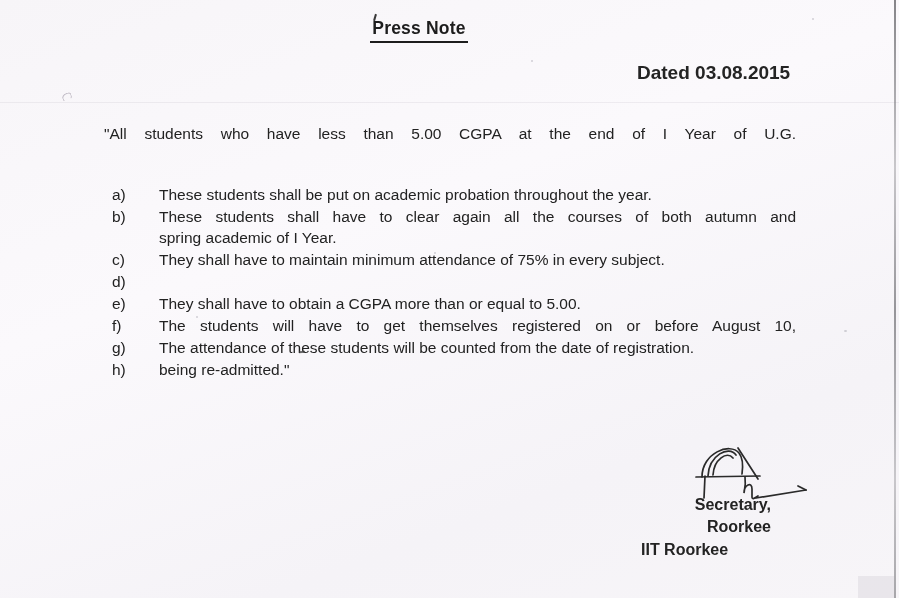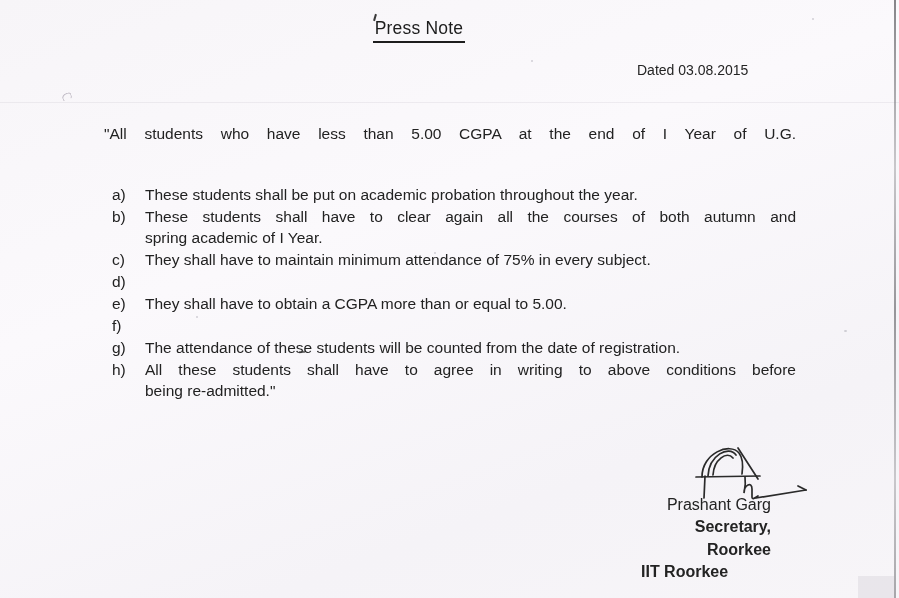--- a/index.html
+++ b/index.html
@@ -9,33 +9,33 @@
     margin:0 auto;
     background:linear-gradient(160deg,#f7f5f8 0%,#fbf9fc 38%,#f5f3f7 75%,#f7f5f8 100%);
     font-family:"Liberation Sans","DejaVu Sans",sans-serif;
     color:#262626;
     overflow:hidden;
   }
   
   .title-wrap{position:absolute;left:0;top:18px;width:838px;text-align:center;}
   .title{
     display:inline-block;margin:0;
-    font-size:17.5px;font-weight:400;letter-spacing:.2px;color:#1d1d1d;
+    font-size:17.5px;font-weight:700;letter-spacing:.2px;color:#1d1d1d;
     border-bottom:2.5px solid #1d1d1d;padding:0 2px 2px 2px;
   }
   .p-tick{position:absolute;left:374px;top:14px;width:2px;height:7px;background:#3a3a3a;transform:rotate(16deg);}
   
-  .dateline{position:absolute;left:637px;top:62px;font-size:14px;color:#242424;}
+  .dateline{position:absolute;left:637px;top:62px;font-size:19px;color:#242424;font-weight:bold;}
   
   .intro{position:absolute;left:104px;top:123px;width:692px;font-size:15.5px;color:#222;}
   .intro .line{line-height:22px;}
   .conditions{position:absolute;left:112px;top:184px;width:684px;font-size:15.5px;color:#222;}
   .cond-row{display:flex;margin-bottom:1px;}
   .cond-label{width:33px;flex:none;line-height:21px;}
-  .cond-text{flex:1;}
+  .cond-text{flex:1;margin-left:14px;}
   .cond-text .line{line-height:21px;}
   .line.j{text-align:justify;text-align-last:justify;-moz-text-align-last:justify;}
   
   .sig-scribble{position:absolute;left:682px;top:440px;}
   .sig-block{position:absolute;left:641px;top:494px;width:130px;font-size:16px;line-height:22.4px;color:#232323;}
   .sig-name{text-align:right;font-weight:400;}
   .sig-line{font-weight:700;}
   .sig-line.right{text-align:right;}
   .sig-line.left{text-align:left;}
   
@@ -97,53 +97,52 @@
       </div>
       <div class="cond-row">
         <div class="cond-label">e)</div>
         <div class="cond-text">
           <div class="line">They shall have to obtain a CGPA more than or equal to 5.00.</div>
         </div>
       </div>
       <div class="cond-row">
         <div class="cond-label">f)</div>
         <div class="cond-text">
+          <div class="line j">The students will have to get themselves registered on or before August 10,</div>
         </div>
       </div>
       <div class="cond-row">
         <div class="cond-label">g)</div>
         <div class="cond-text">
           <div class="line">The attendance of these students will be counted from the date of registration.</div>
         </div>
       </div>
       <div class="cond-row">
         <div class="cond-label">h)</div>
         <div class="cond-text">
-          <div class="line j">All these students shall have to agree in writing to above conditions before</div>
           <div class="line">being re-admitted."</div>
         </div>
       </div>
     </div>
 
   <svg class="sig-scribble" width="132" height="62" viewBox="0 0 132 62" fill="none">
     <g stroke="#2a2a2a" stroke-width="1.7" stroke-linecap="round" fill="none">
       <path d="M23,36 L22,58"></path>
       <path d="M20,37 C20,13 48,2 57,13 C61,18 61,27 60,34"></path>
       <path d="M26,36 C27,15 47,5 54,15"></path>
       <path d="M31,35 C32,19 45,11 51,18"></path>
       <path d="M56,8 L76,39"></path>
       <path d="M14,37 L78,36"></path>
       <path d="M63,37 C64,44 63,48 62,53 C62,45 70,41 70,49 L70,57 C70,60 73,58 76,56"></path>
       <path d="M74,58 L124,50"></path>
       <path d="M124,50 L116,46"></path>
     </g>
   </svg>
 
   <div class="sig-block">
-    <div class="sig-name">Prashant Garg</div>
     <div>
         <div class="sig-line right">Secretary, Roorkee</div>
         <div class="sig-line left">IIT Roorkee</div>
       </div>
   </div>
 
   <div class="edge-line"></div>
   <div class="scan-hline"></div>
   <div class="squiggle"></div>
   <div class="dash-f"></div>

